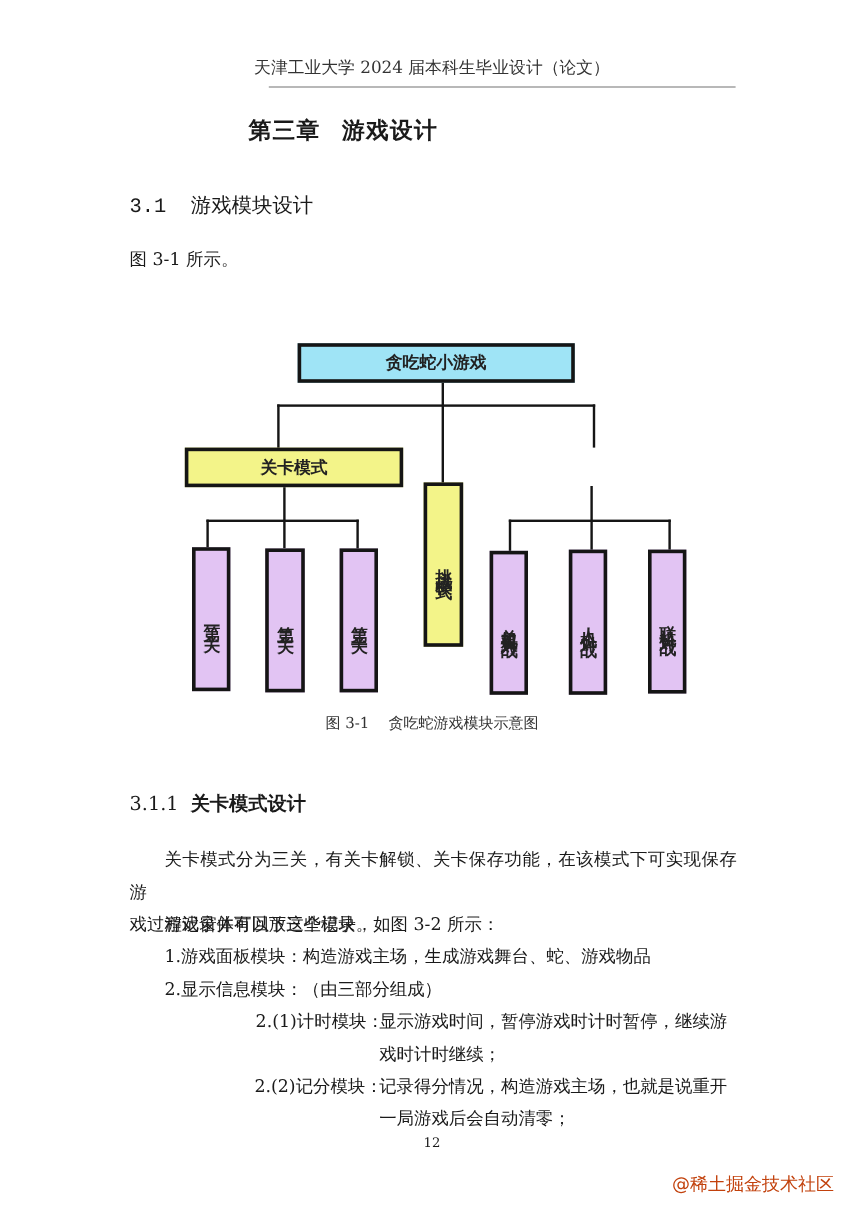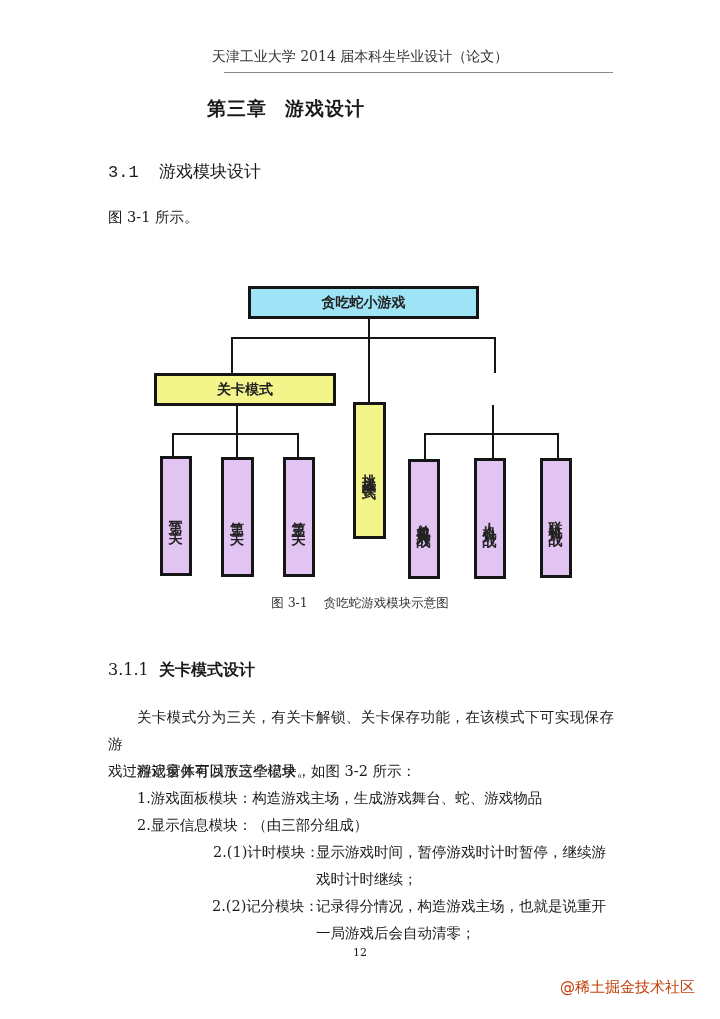--- a/index.html
+++ b/index.html
@@ -25,21 +25,21 @@
   .root { background:#9fe4f6; }
   .mode { background:#f3f489; }
   .leaf { background:#e2c4f3; writing-mode:vertical-rl; text-orientation:upright; letter-spacing:4px; font-size:14px; }
   .vtext { writing-mode:vertical-rl; text-orientation:upright; letter-spacing:4px; }
   .hl { position:absolute; height:2px; background:#151515; }
   .vl { position:absolute; width:2px; background:#151515; }
 </style>
 </head>
 <body>
 
-<div class="abs header-text">天津工业大学 2014 届本科生毕业设计（论文）</div>
+<div class="abs header-text">天津工业大学 2024 届本科生毕业设计（论文）</div>
 <div class="abs header-rule"></div>
 
 <div class="abs chapter">
   <span>第三章</span><span class="gap"></span><span>游戏设计</span>
 </div>
 
 <div class="abs h2">
   <span>3.1</span>&nbsp;&nbsp;<span>游戏模块设计</span>
 </div>
 <div class="abs para" style="top:204px;">

